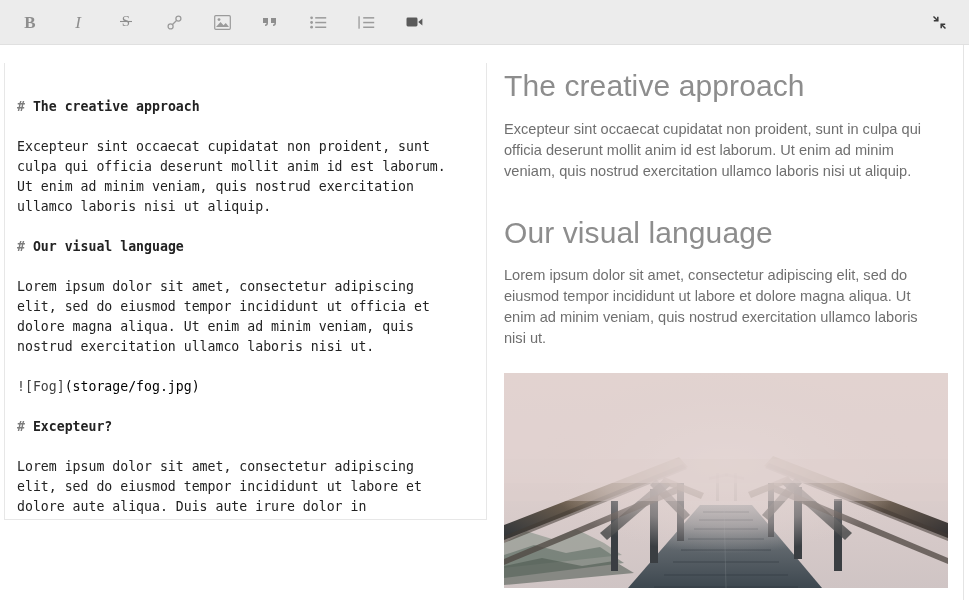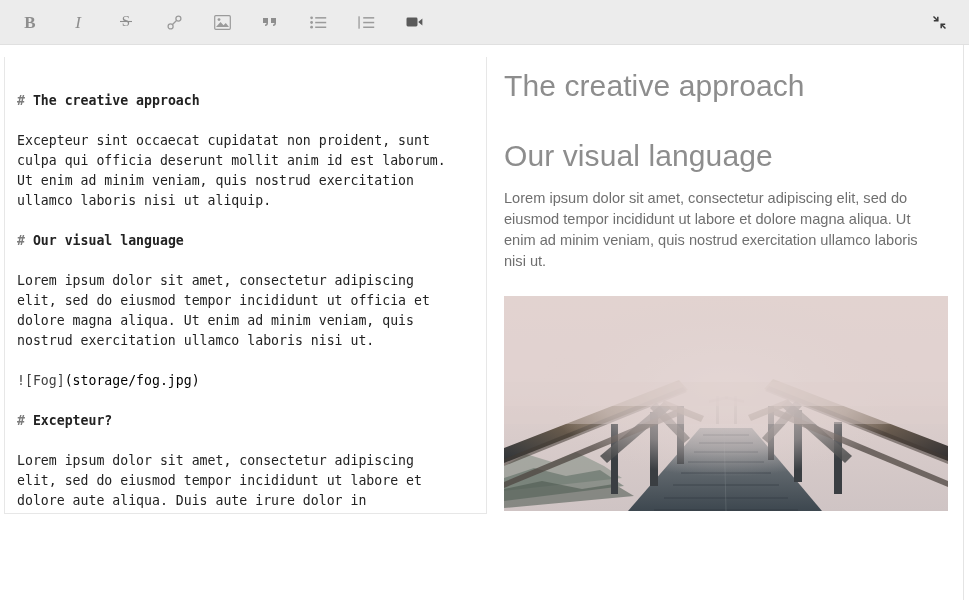--- a/index.html
+++ b/index.html
@@ -36,21 +36,21 @@
   .tb-btn .glyph.bold { font-weight: bold; }
   .tb-btn .glyph.italic { font-style: italic; }
   .tb-spacer { flex: 1 1 auto; }
   .tb-right { display: flex; align-items: center; padding-right: 6px; }
   .tb-btn.dark { color: #3a3a3a; }
 
   
   .split { position: absolute; top: 45px; left: 0; width: 969px; height: 555px; }
 
   .editor-pane {
-    position: absolute; top: 12px; left: 4px;
+    position: absolute; top: 18px; left: 4px;
     width: 483px; height: 457px;
     background: #fff;
     border-left: 1px solid #e7e7e7;
     border-right: 1px solid #e7e7e7;
     border-bottom: 1px solid #e7e7e7;
     overflow: hidden;
   }
   .editor-code {
     padding: 14px 14px 0 12px;
     font-family: "DejaVu Sans Mono", "Liberation Mono", monospace;
@@ -225,20 +225,21 @@
 <span class="md-blank"></span><span>Lorem ipsum dolor sit amet, consectetur adipiscing
 elit, sed do eiusmod tempor incididunt ut labore et
 dolore aute aliqua. Duis aute irure dolor in
 reprehenderit in voluptate velit esse.</span>
       </div>
     </div>
 
     <div class="preview-pane">
 
       <h1 class="pv-h1">The creative approach</h1>
+      <p class="pv-p">Excepteur sint occaecat cupidatat non proident, sunt in culpa qui officia deserunt mollit anim id est laborum. Ut enim ad minim veniam, quis nostrud exercitation ullamco laboris nisi ut aliquip.</p>
 
       <h1 class="pv-h1 second">Our visual language</h1>
       <p class="pv-p">Lorem ipsum dolor sit amet, consectetur adipiscing elit, sed do eiusmod tempor incididunt ut labore et dolore magna aliqua. Ut enim ad minim veniam, quis nostrud exercitation ullamco laboris nisi ut.</p>
 
       <div class="pv-figure">
         <svg viewBox="0 0 444 215" preserveAspectRatio="none">
           <defs>
             <linearGradient id="sky" x1="0" y1="0" x2="0" y2="1">
               <stop offset="0%" stop-color="#e3d2cf"></stop>
               <stop offset="45%" stop-color="#ded0ce"></stop>

